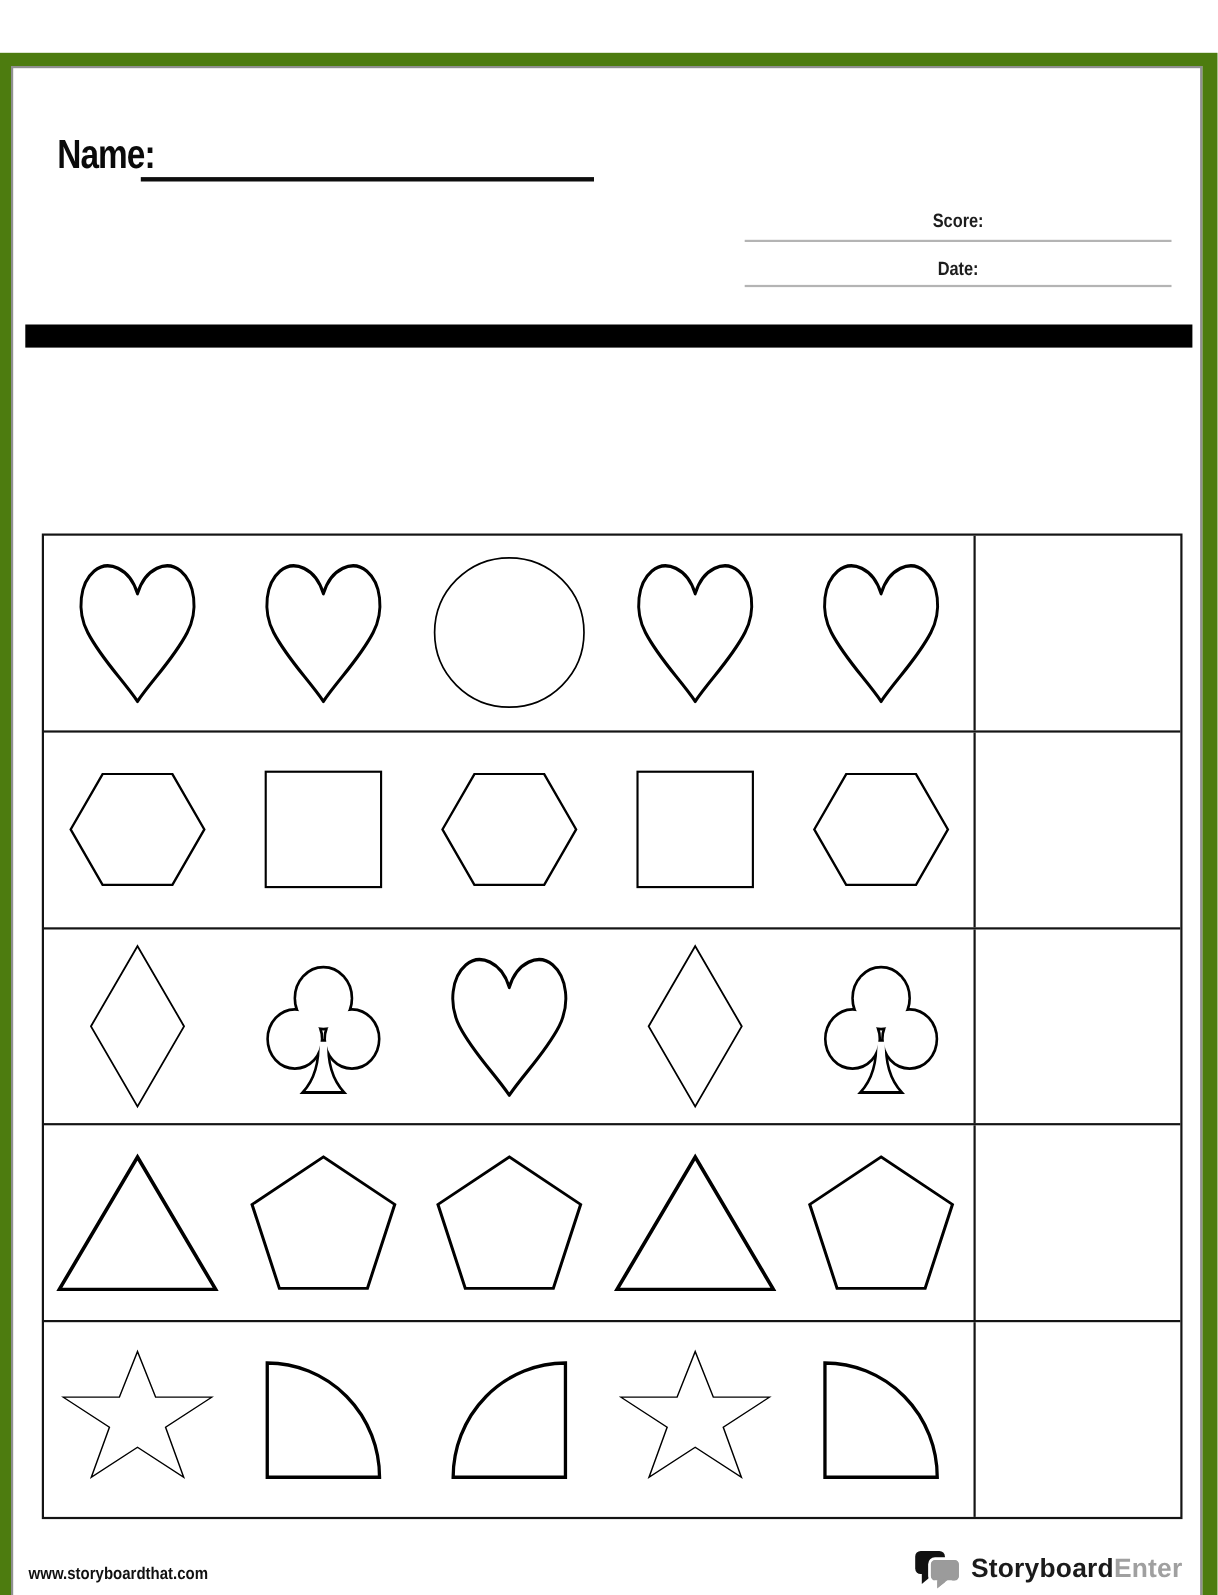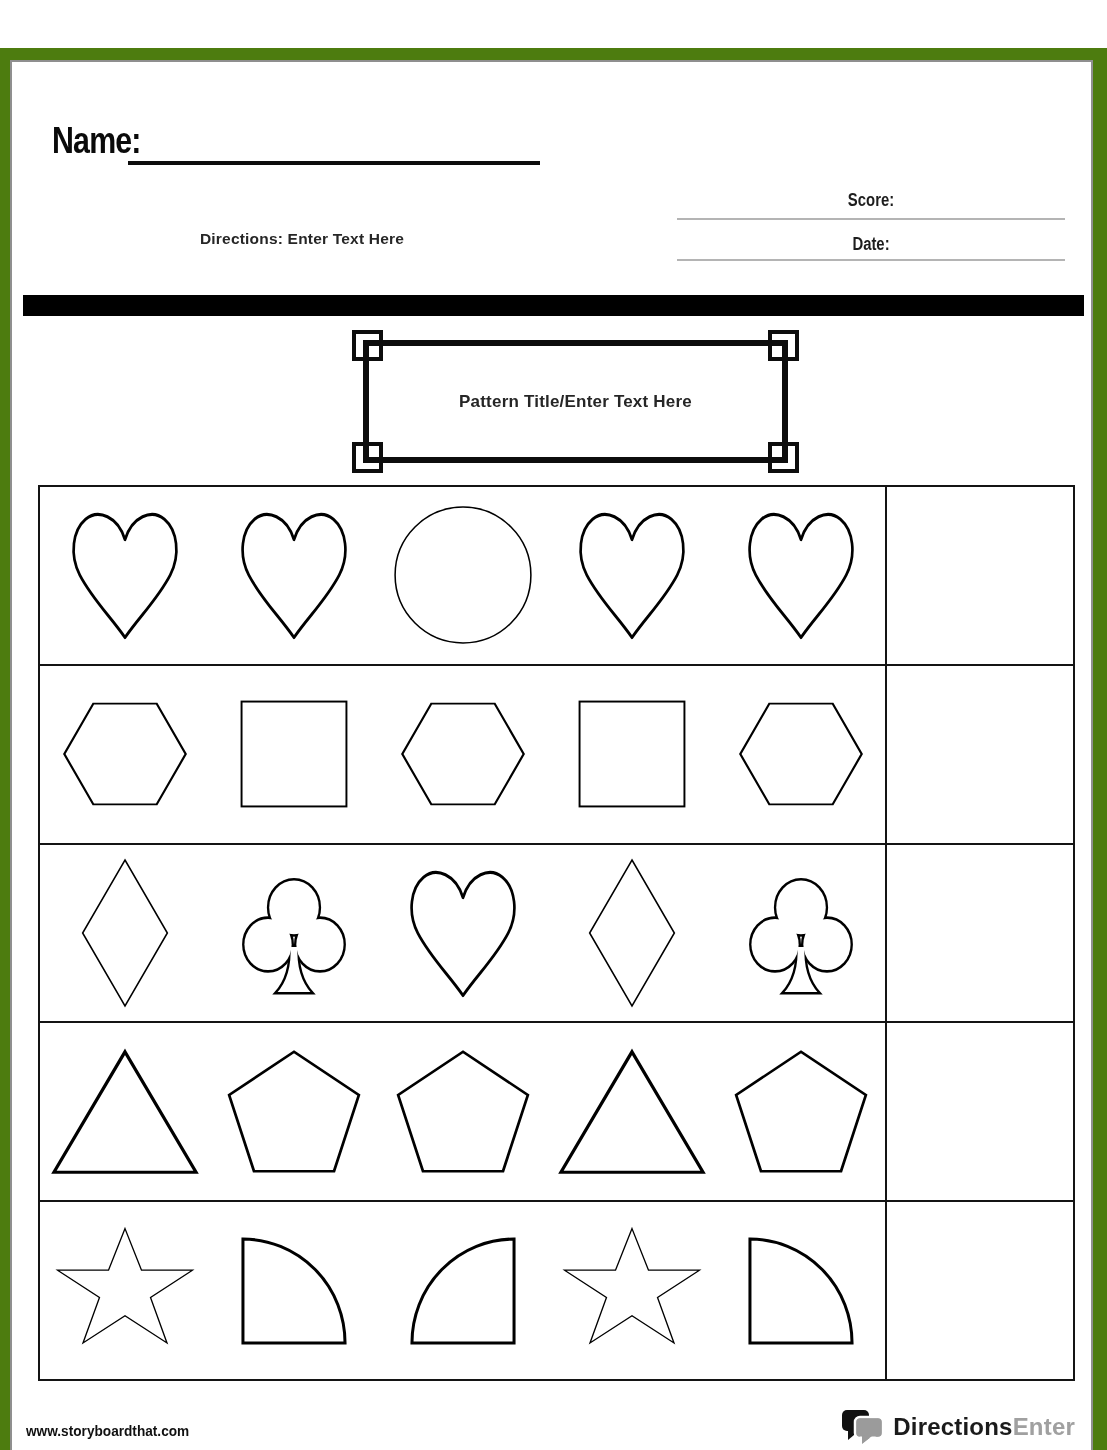--- a/index.html
+++ b/index.html
@@ -50,38 +50,30 @@
 </style>
 </head>
 <body>
 
 <div id="canvas">
   <div class="page">
 
     <span class="name-label">Name:</span>
     <div class="name-line"></div>
 
-    <div class="directions">Directions: Enter Text Here</div>
 
     <div class="score-block">
       <div class="sd-label lbl-score">Score:</div>
       <div class="sd-line line-score"></div>
       <div class="sd-label lbl-date">Date:</div>
       <div class="sd-line line-date"></div>
     </div>
 
     <div class="divider-bar"></div>
 
-    <div class="title-frame">
-      <span class="corner tl"></span>
-      <span class="corner tr"></span>
-      <span class="corner bl"></span>
-      <span class="corner br"></span>
-      <div class="title-text">Pattern Title/Enter Text Here</div>
-    </div>
 
     <div id="pattern-table">
         <div class="trow">
           <div class="shapes-cell">
             <div class="shape-slot">
               <svg class="shape" width="116" height="136" viewBox="0 0 100 100" preserveAspectRatio="none">
                 <g stroke-width="2.3">
                   <path stroke-linejoin="round" d="M50,24 C44,7 27,1 16,9 C5,17 2,35 11,50 C22,68 38,81 50,96 C62,81 78,68 89,50 C98,35 95,17 84,9 C73,1 56,7 50,24 Z"></path>
                 </g>
               </svg>
@@ -295,18 +287,18 @@
 
     <div class="logo">
       <svg width="46" height="42" viewBox="0 0 46 42">
         <rect x="2" y="4" width="27" height="21" rx="5" fill="#111"></rect>
         <polygon points="8,22 8,34 20,24" fill="#111"></polygon>
         <rect x="15" y="11" width="28" height="21" rx="5" fill="#9b9b9b" stroke="#fff" stroke-width="2.5"></rect>
         <polygon points="21,30 21,40 33,31" fill="#9b9b9b" stroke="#fff" stroke-width="2.5"></polygon>
         <rect x="16.5" y="12.5" width="25" height="18" rx="4" fill="#9b9b9b"></rect>
         <polygon points="22,29 22,38 32,30" fill="#9b9b9b"></polygon>
       </svg>
-      <span class="logo-text"><span class="logo-black">Directions</span><span class="logo-gray">Enter</span></span>
+      <span class="logo-text"><span class="logo-black">Storyboard</span><span class="logo-gray">Enter</span></span>
     </div>
   </div>
 
   <div class="banner-text">Create your own at Storyboard That</div>
 </div>
 
 </body></html>

